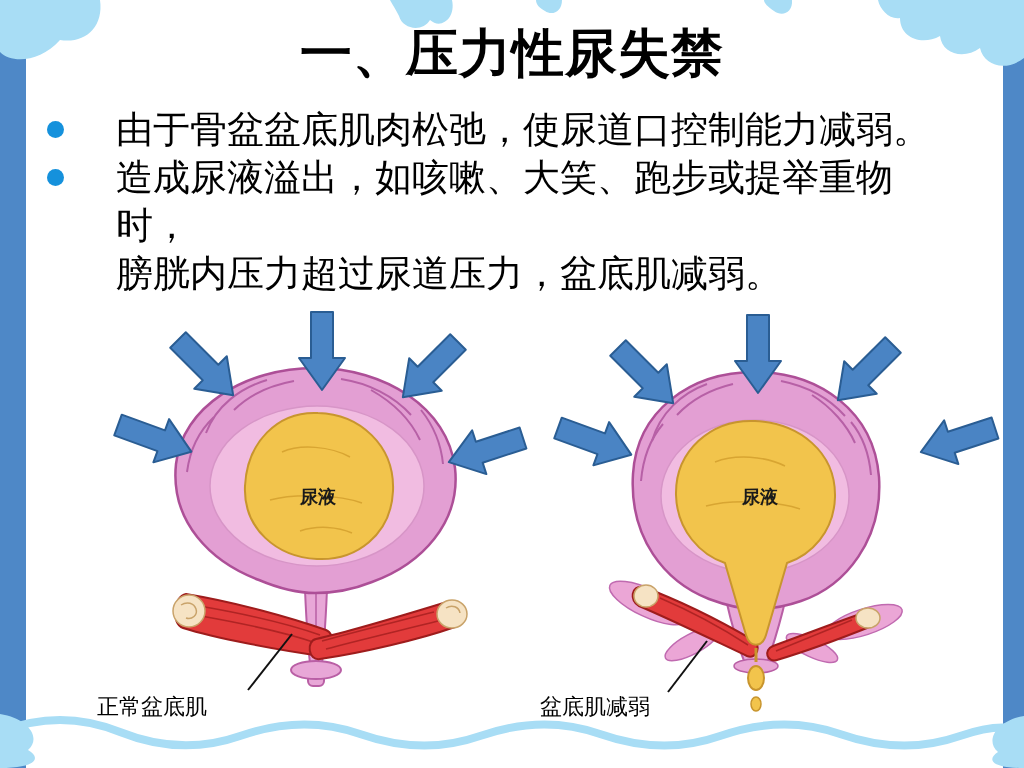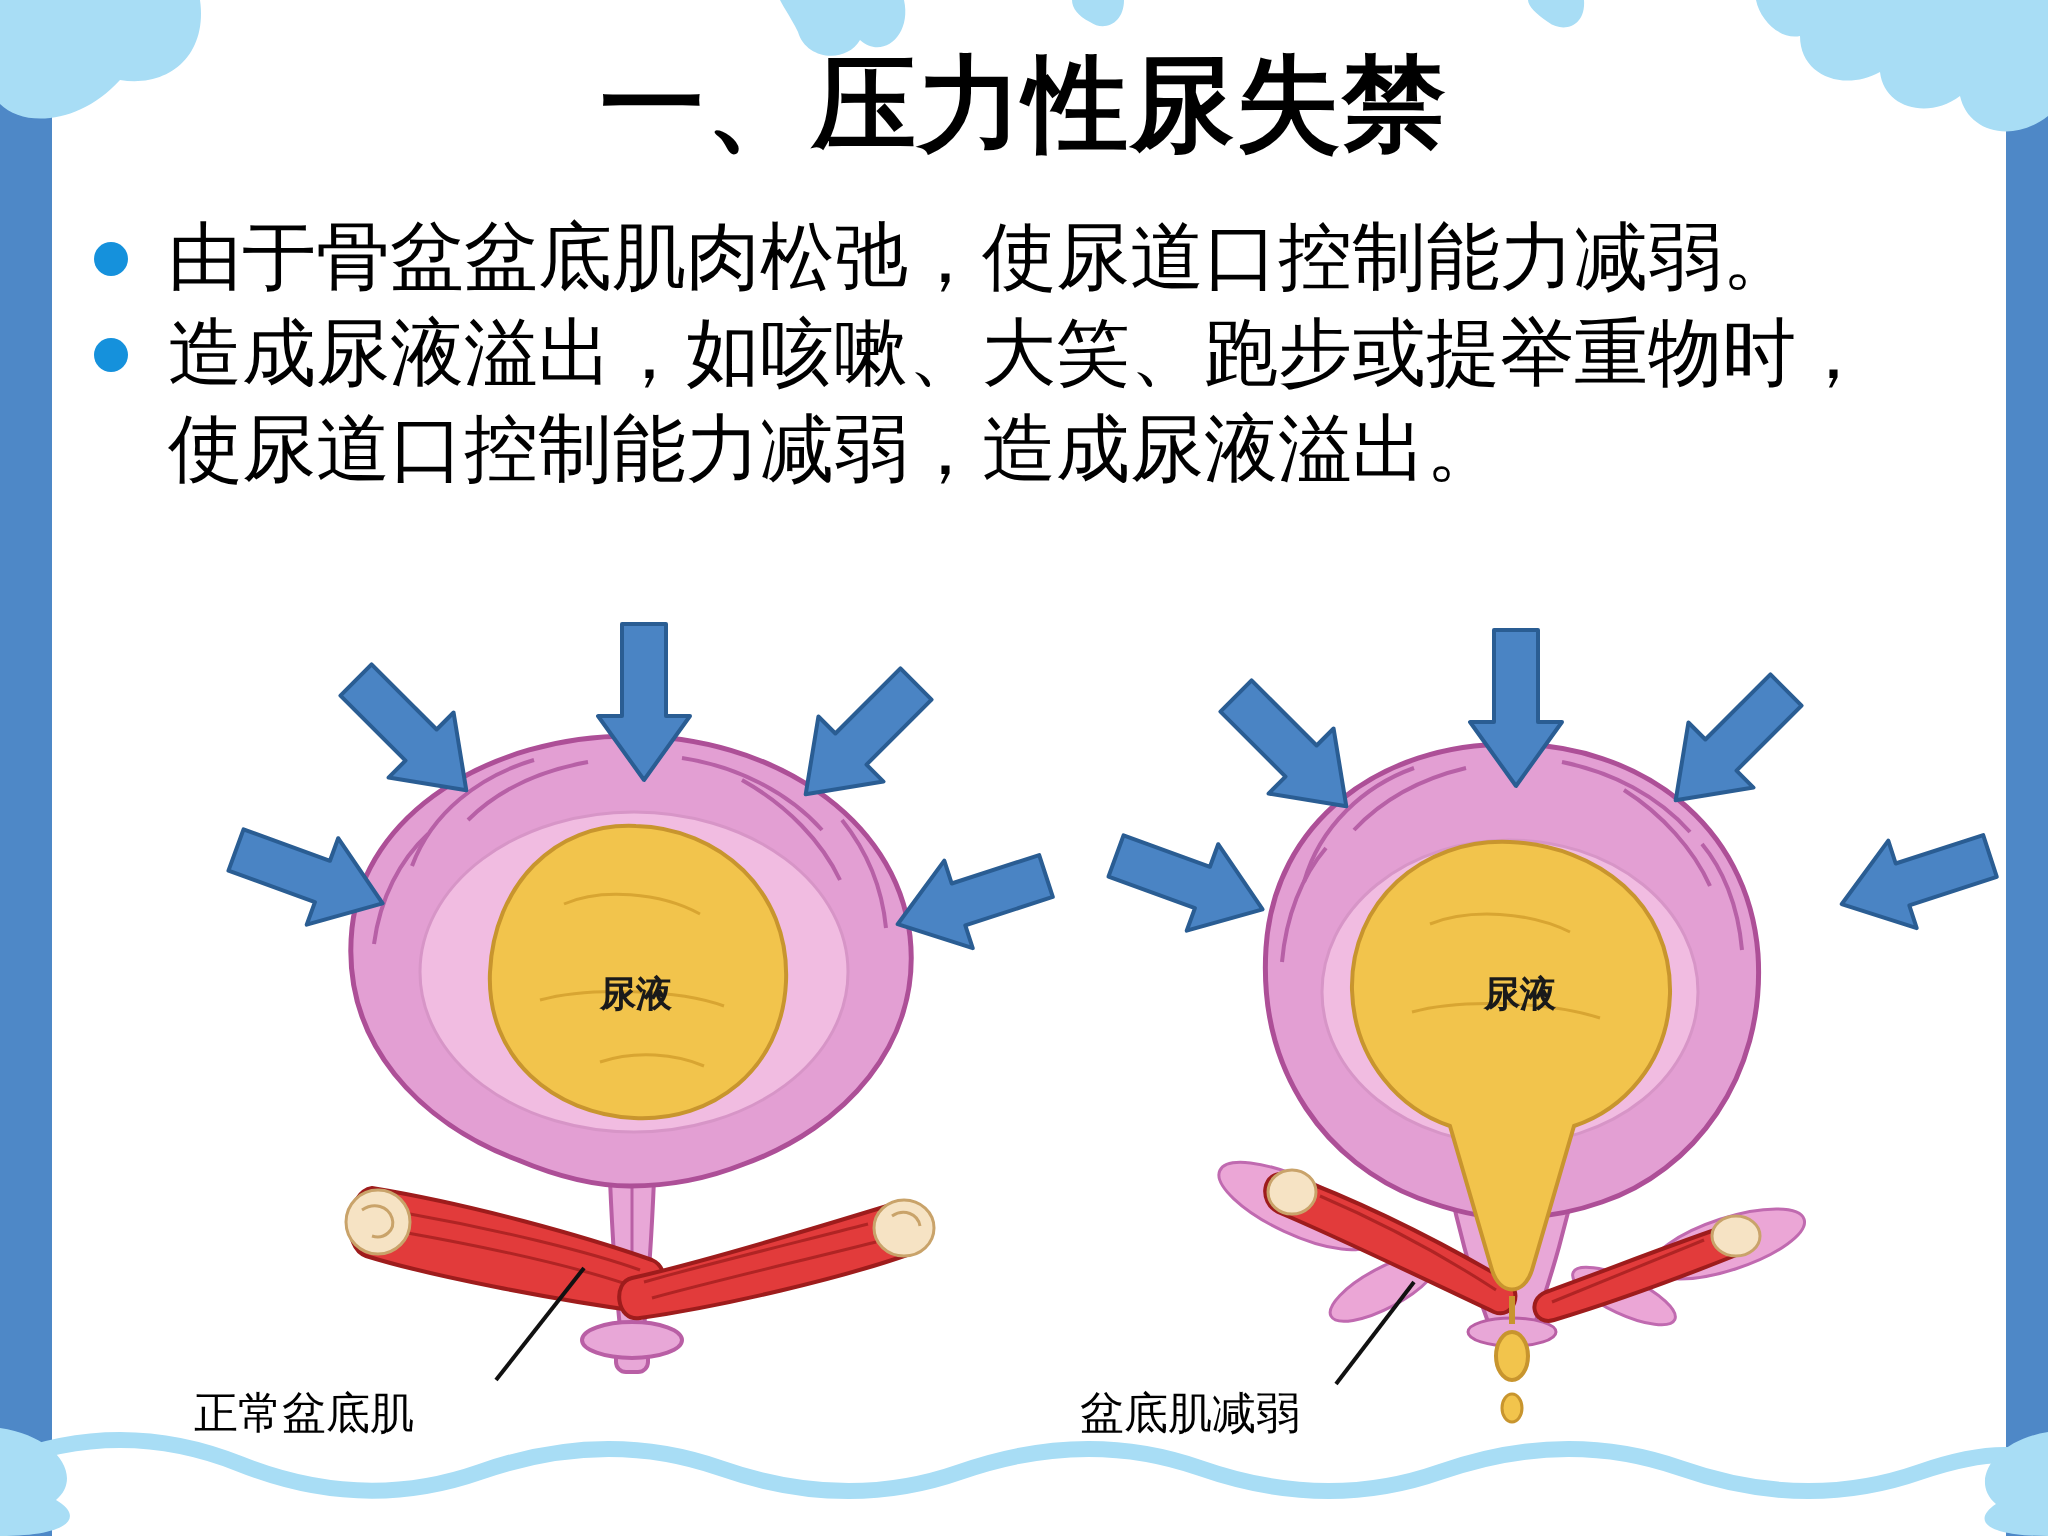--- a/index.html
+++ b/index.html
@@ -24,21 +24,21 @@
   .bullets {
     position:absolute; top:106px; left:44px; width:910px;
     font-family:"Liberation Serif", serif;
     font-size:37px; line-height:48px; color:#000; z-index:3;
   }
   .bullet { display:flex; align-items:flex-start; }
   .dot {
     flex:0 0 auto; width:17px; height:17px; border-radius:50%;
     background:#1591dc; margin:15px 20px 0 3px;
   }
-  .bullet-text span { display:block; }
+  .bullet-text span { display:block;margin-left:32px; }
 
   .figure { position:absolute; left:0; top:290px; z-index:3; }
 
   .fig-caption { font-family:"Liberation Serif", serif; font-size:22px; fill:#000; }
   .fluid-label { font-family:"Liberation Sans", sans-serif; font-size:18px; font-weight:bold; fill:#1a1a1a; }
 </style>
 </head>
 <body>
 
 <div class="slide">
@@ -68,21 +68,21 @@
     <div class="bullet">
       <div class="dot"></div>
       <div class="bullet-text">
         <span>由于骨盆盆底肌肉松弛，使尿道口控制能力减弱。</span>
       </div>
     </div>
     <div class="bullet">
       <div class="dot"></div>
       <div class="bullet-text">
         <span>造成尿液溢出，如咳嗽、大笑、跑步或提举重物时，</span>
-        <span>使尿道口控制能力减弱，造成尿液溢出。</span>
+        <span>膀胱内压力超过尿道压力，盆底肌减弱。</span>
       </div>
     </div>
   </div>
 
   <svg class="figure" width="1024" height="470" viewBox="0 290 1024 470">
 
     <defs>
       <g id="arr">
         <polygon points="0,-11 46,-11 46,-23 78,0 46,23 46,11 0,11" fill="#4a84c4" stroke="#2a5d93" stroke-width="2" stroke-linejoin="round"></polygon>
       </g>

